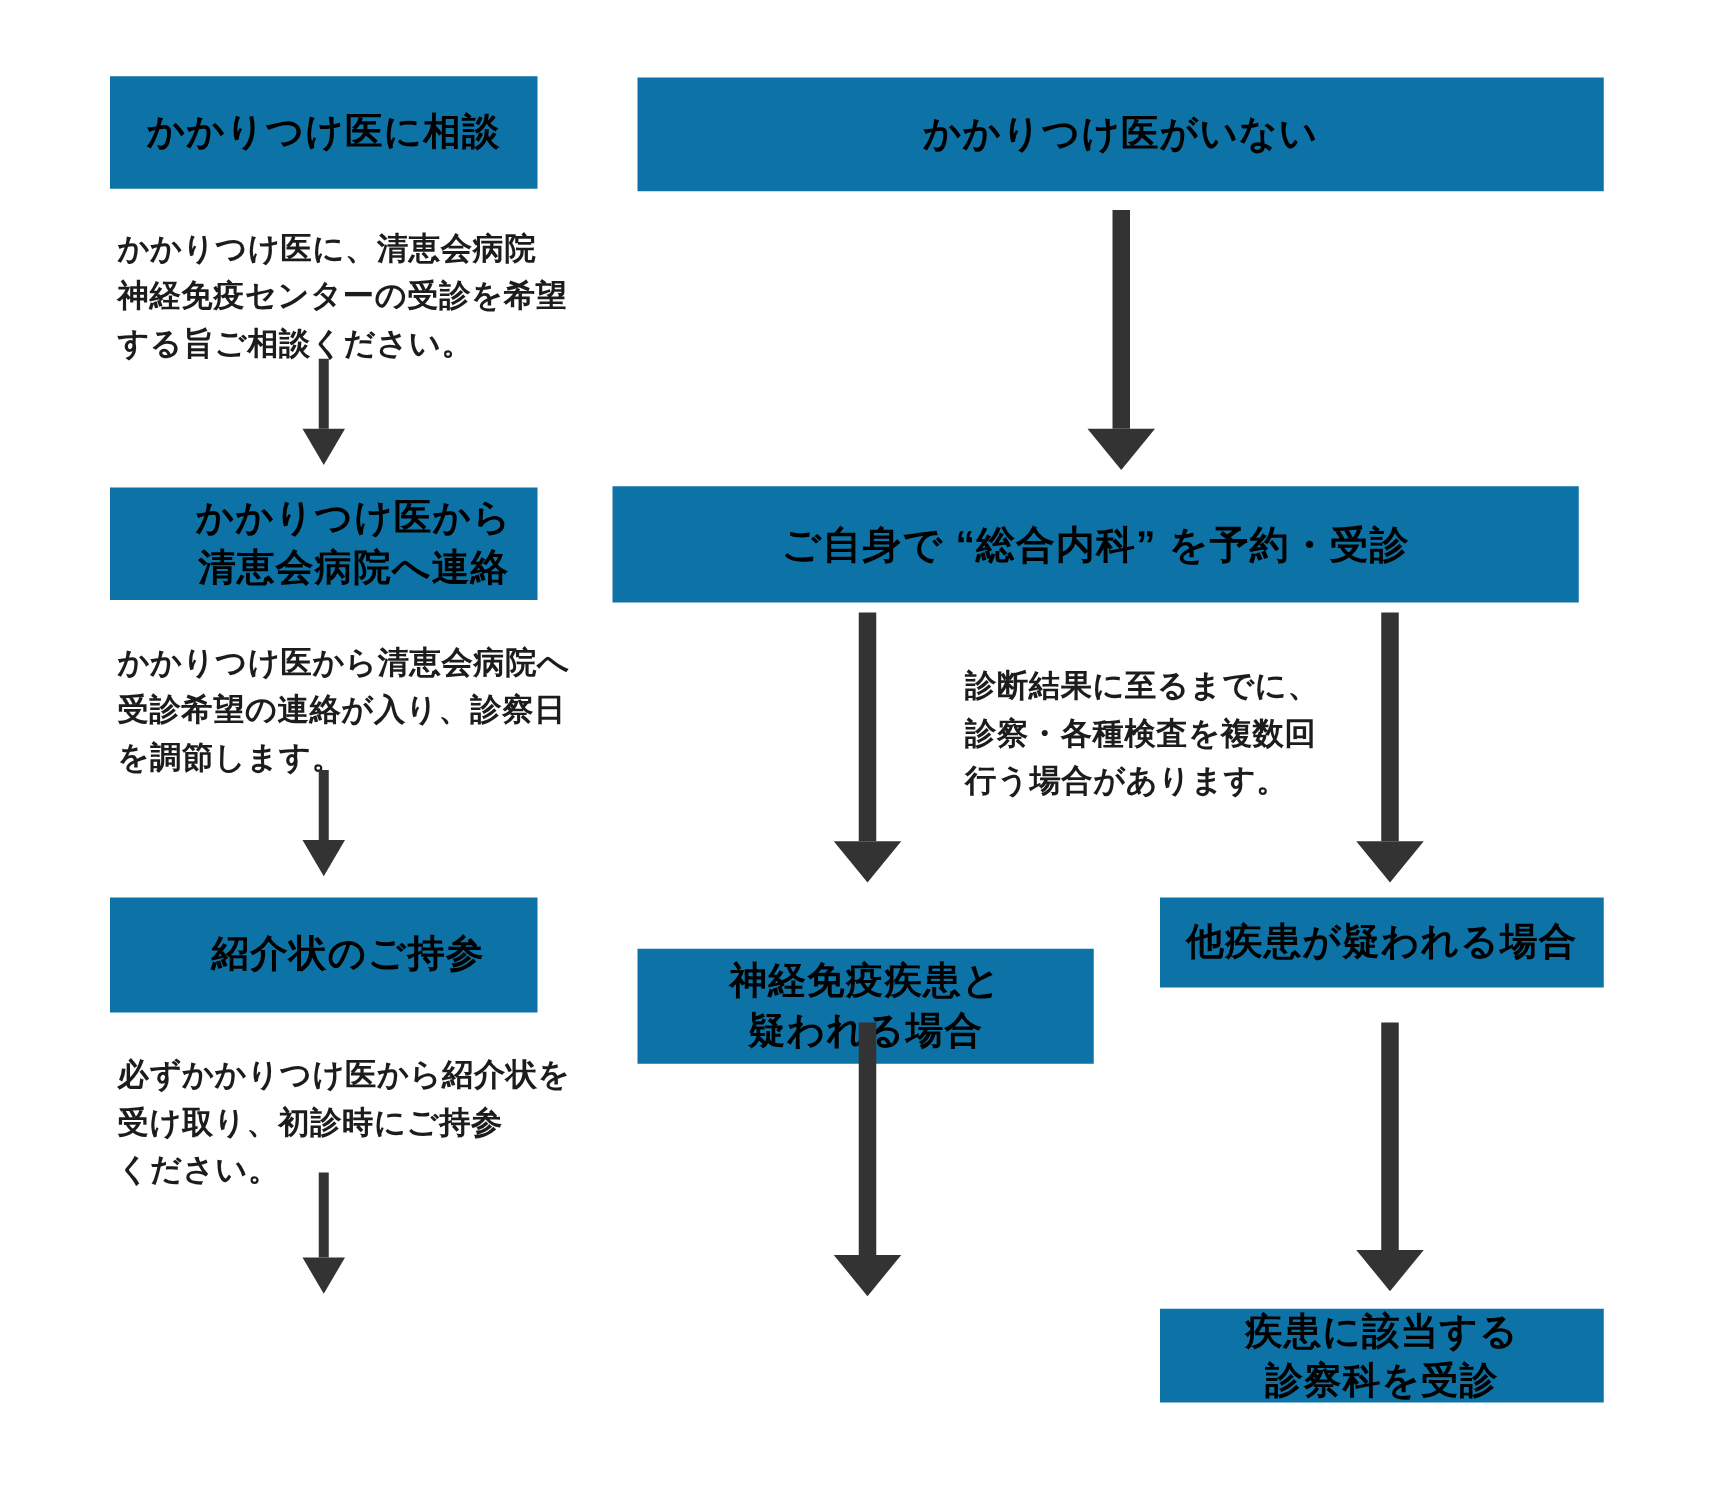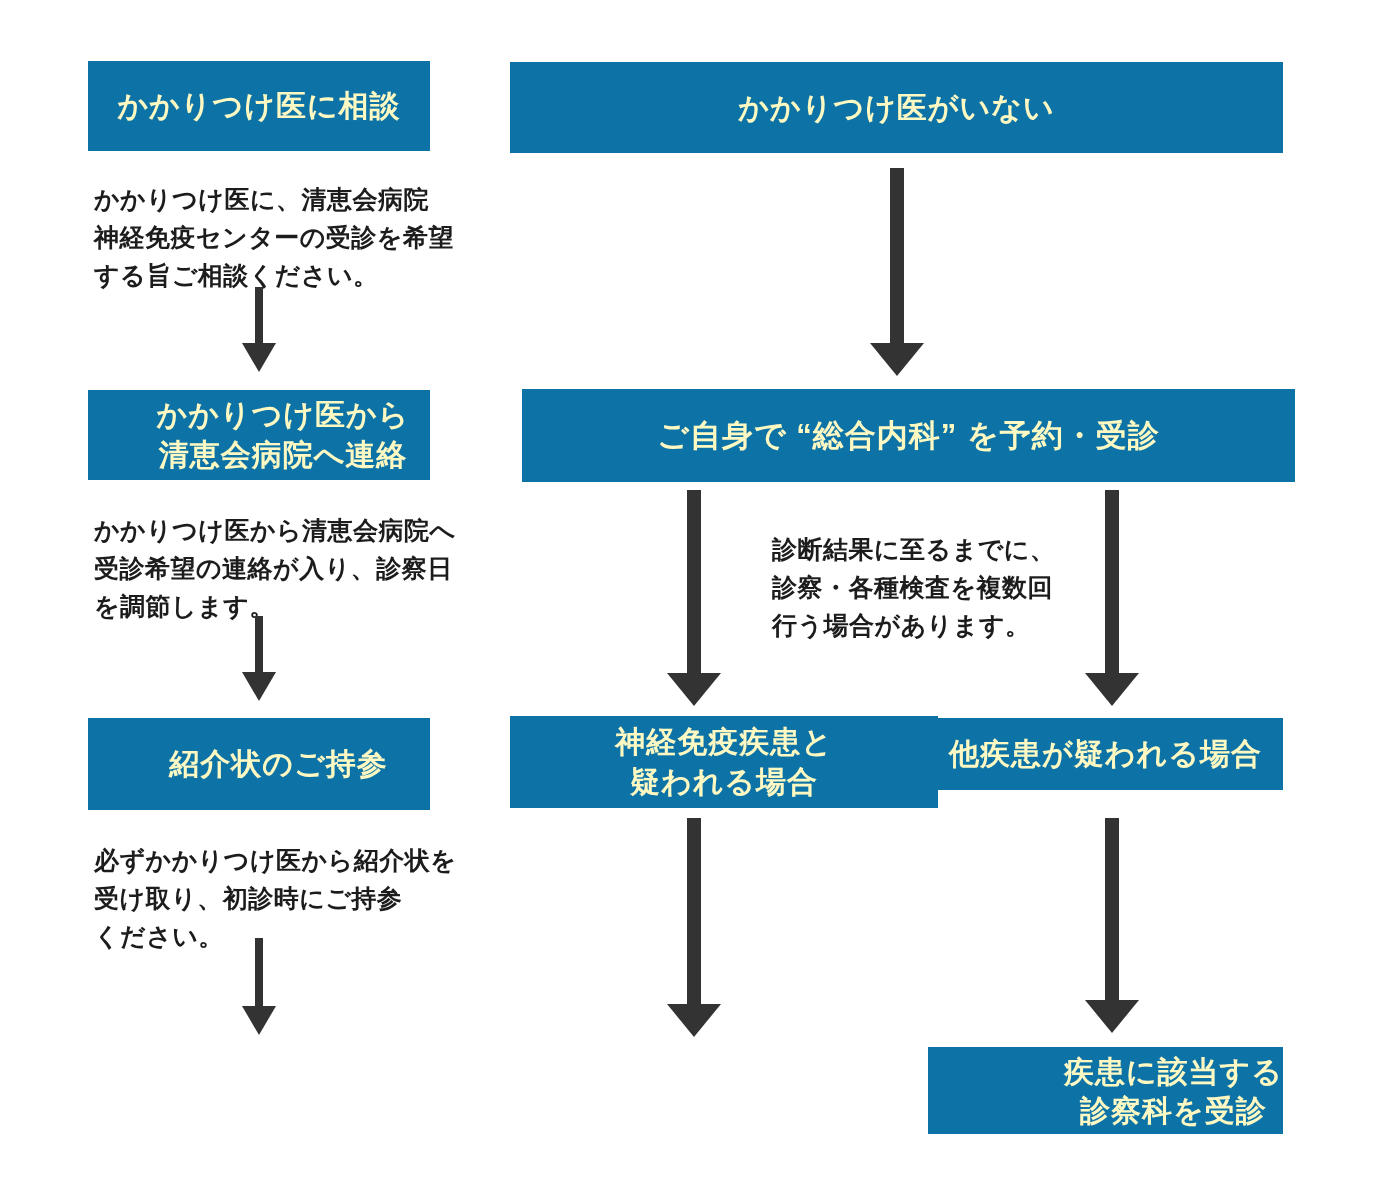--- a/index.html
+++ b/index.html
@@ -12,43 +12,43 @@
   }
   #canvas {
     position: absolute; top: 0; left: 0;
     width: 1380px; height: 1200px;
     background: #ffffff;
   }
   
   .node {
     position: absolute;
     background: #0d73a6;
-    color: #fef9c3;
+    color: #000000;
     display: flex;
     align-items: center;
     justify-content: center;
     text-align: center;
     font-weight: 700;
     font-size: 30px;
     line-height: 40px;
     letter-spacing: 1px;
     white-space: pre-line;
   }
   .node .node-label { white-space: pre-line; }
 
   #box-step1      { left: 88px;  top: 61px;   width: 342px; height: 90px; }
   #box-step2      { left: 88px;  top: 390px;  width: 342px; height: 90px; padding-left: 48px; }
   #box-step3      { left: 88px;  top: 718px;  width: 342px; height: 92px; padding-left: 39px; }
   #box-final-left { left: 88px;  top: 1048px; width: 787px; height: 91px; }
 
   #box-start-right{ left: 510px; top: 62px;   width: 773px; height: 91px; }
-  #box-internal   { left: 522px; top: 389px;  width: 773px; height: 93px; font-size: 31px; }
-  #box-case-immune{ left: 510px; top: 716px;  width: 428px; height: 92px; }
+  #box-internal   { left: 490px; top: 389px;  width: 773px; height: 93px; font-size: 31px; }
+  #box-case-immune{ left: 510px; top: 759px;  width: 365px; height: 92px; }
   #box-case-other { left: 928px; top: 718px;  width: 355px; height: 72px; }
-  #box-final-right{ left: 928px; top: 1047px; width: 355px; height: 87px; line-height: 39px; justify-content: flex-end; }
+  #box-final-right{ left: 928px; top: 1047px; width: 355px; height: 75px; line-height: 39px; }
 
   
   .para {
     position: absolute;
     color: #1c1c1c;
     font-weight: 700;
     font-size: 25px;
     line-height: 38px;
     letter-spacing: 0.5px;
     white-space: pre-line;

